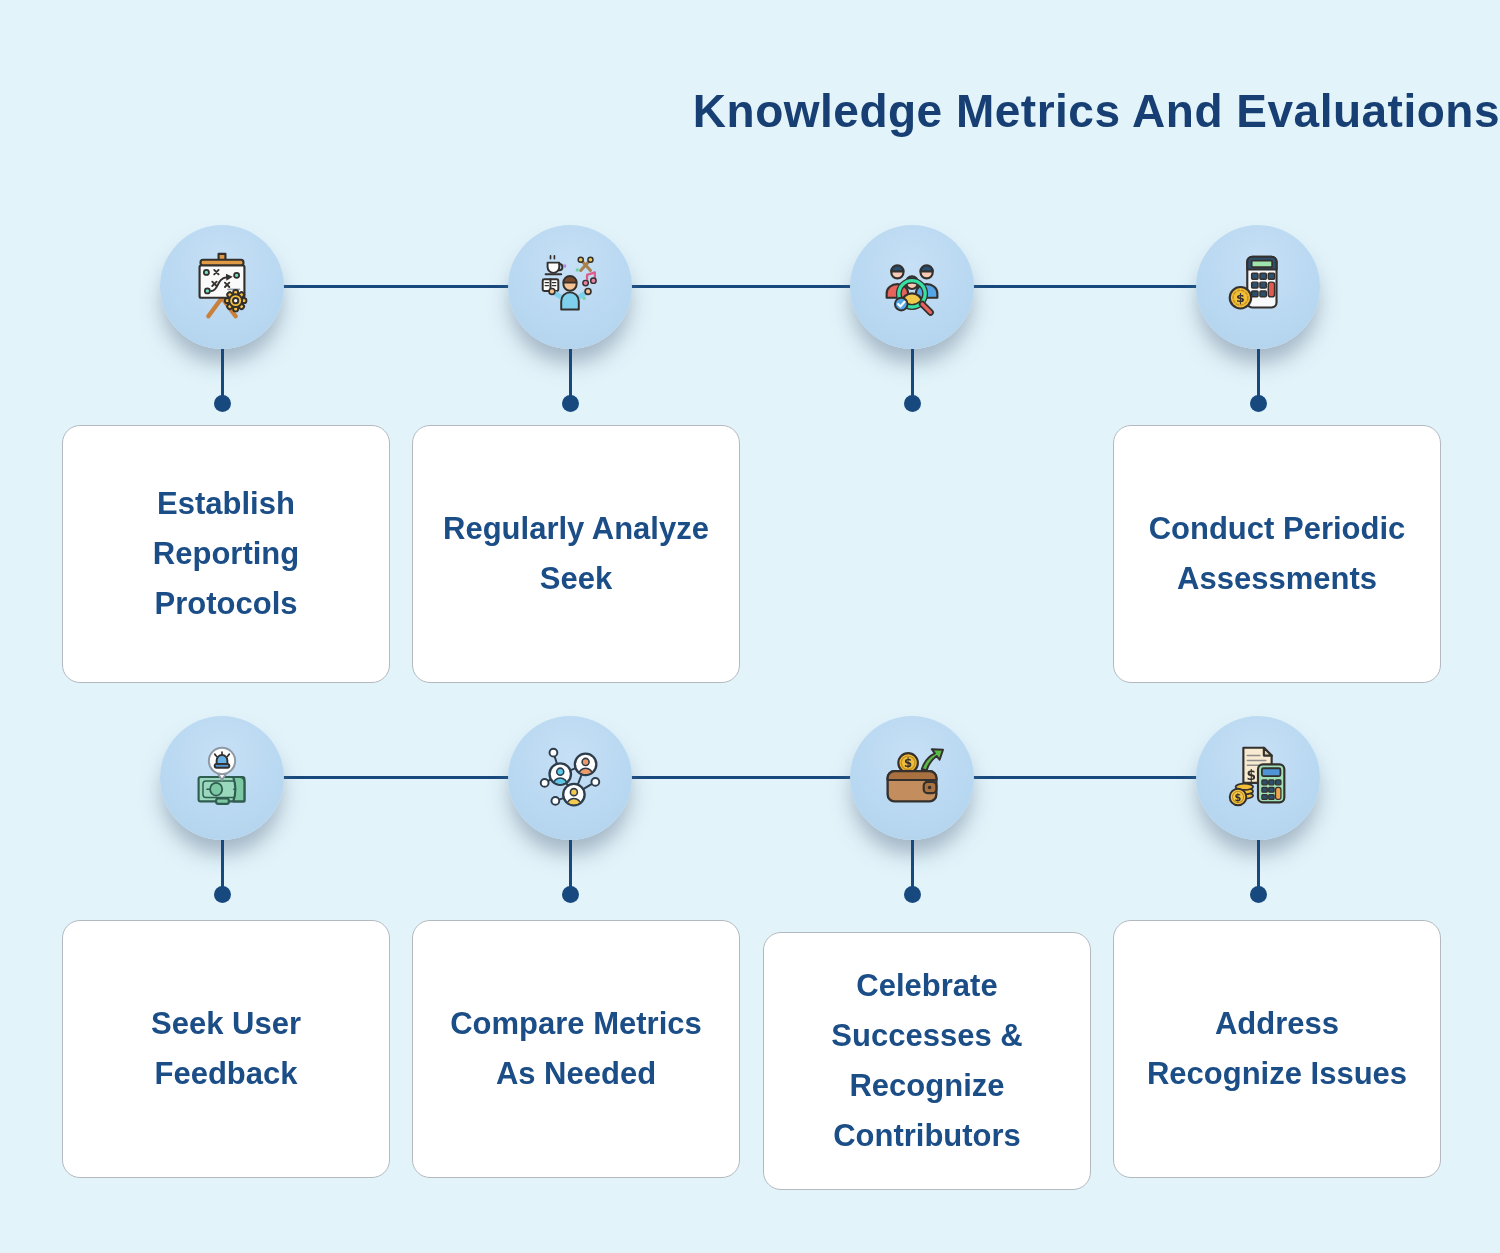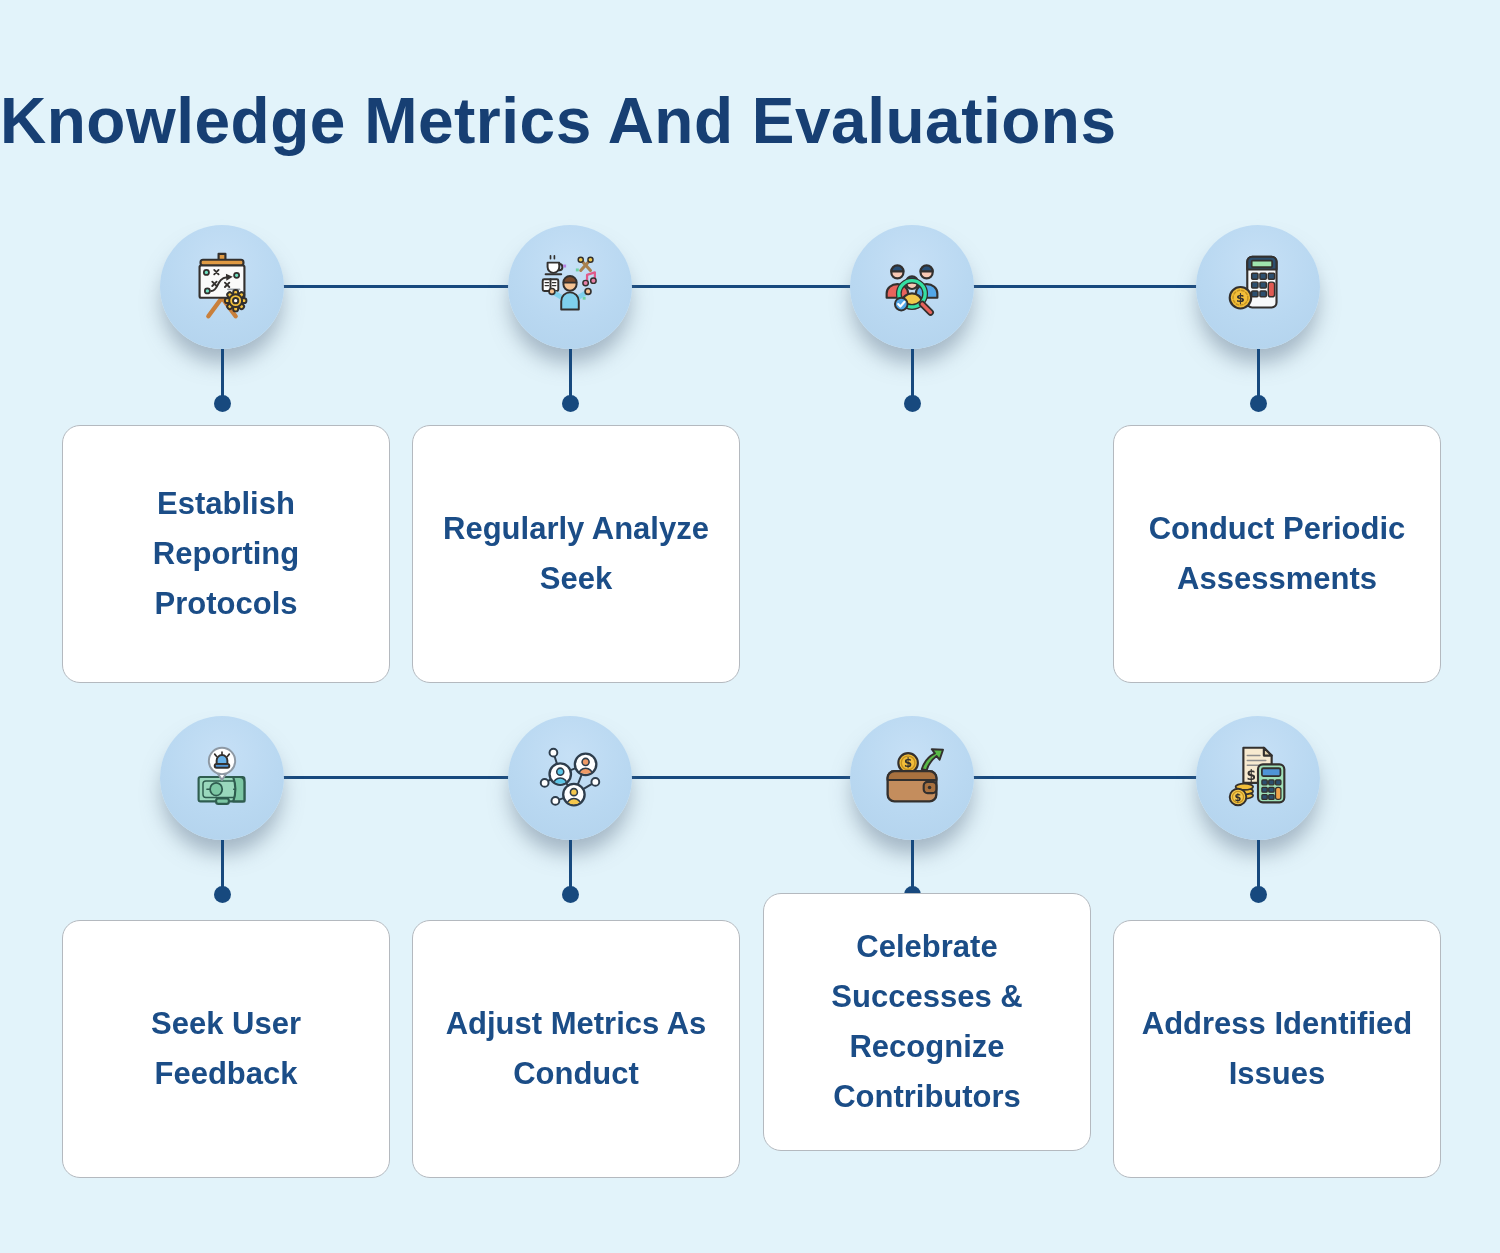--- a/index.html
+++ b/index.html
@@ -6,22 +6,22 @@
   body{
     width:1500px;height:1253px;
     background:#e2f3fa;
     font-family:"Liberation Sans", sans-serif;
     position:relative;
     overflow:hidden;
   }
   .canvas{position:absolute;inset:0;}
   .title{
     position:absolute;top:84px;left:0;width:1500px;
-    text-align:left;
-    font-size:64px;font-weight:700;letter-spacing:.5px;
+    text-align:right;
+    font-size:46px;font-weight:700;letter-spacing:.5px;
     color:#173f73;
   }
   .hline{position:absolute;left:222px;width:1036px;height:3px;background:#17497e;}
   .circle{
     position:absolute;width:124px;height:124px;border-radius:50%;
     background:radial-gradient(circle at 50% 32%, #c6e0f6 0%, #b9d8f1 55%, #b2d2ec 100%);
     box-shadow:0 16px 20px -2px rgba(104,124,146,.5);
     display:flex;align-items:center;justify-content:center;
   }
   .vline{position:absolute;width:3px;background:#17497e;}
@@ -228,40 +228,40 @@
         <ellipse cx="56" cy="36.5" rx="7" ry="6.5" clip-path="url(#nw-b)" fill="#ef9a66" stroke-width="1.6"></ellipse>
         <circle cx="44" cy="57" r="11" fill="#ffffff" stroke-width="2.4"></circle>
         <circle cx="44" cy="54.5" r="3.6" fill="#f5c84e" stroke-width="1.6"></circle>
         <ellipse cx="44" cy="67.5" rx="7" ry="6.5" clip-path="url(#nw-c)" fill="#f5c84e" stroke-width="1.6"></ellipse>
       </g>
     </svg>
   </div>
   <div class="vline" style="left:568.5px;top:840px;height:48px"></div>
   <div class="dot" style="left:561.5px;top:886px"></div>
   <div class="card" style="left:412px;top:920px">
-    <div class="card-label">Adjust Metrics As Conduct</div>
+    <div class="card-label">Compare Metrics As Needed</div>
   </div>
 
   <div class="circle" style="left:850px;top:716px">
     <svg width="78" height="78" viewBox="0 0 80 80">
       <g stroke="#33302e" stroke-width="2.2" stroke-linejoin="round" stroke-linecap="round">
         <path d="M50 31 C53 21.5 59 17 63.5 14.8 l-3.2 -4.3 11.5 0.5 -3.5 10.3 -3 -3.8 c-4.5 3.3 -8.3 7.5 -10.3 14.5 z" fill="#58b947" stroke-width="2"></path>
         <circle cx="36" cy="24.5" r="10" fill="#f2be3a"></circle>
         <circle cx="36" cy="24.5" r="7" fill="none" stroke="#c5921f" stroke-width="1.4"></circle>
         <text x="36" y="29" font-size="12" font-weight="bold" text-anchor="middle" fill="#33302e" stroke="none">$</text>
         <rect x="15" y="33" width="50" height="31" rx="7" fill="#c48d5d" stroke-width="2.4"></rect>
         <path d="M15 42 v-2 a7 7 0 0 1 7 -7 h36 a7 7 0 0 1 7 7 v2 z" fill="#a8713f" stroke-width="2.2"></path>
         <rect x="52" y="44" width="13" height="11.5" rx="4" fill="#a8713f" stroke-width="2.2"></rect>
         <circle cx="58" cy="49.7" r="1.8" fill="#33302e" stroke="none"></circle>
       </g>
     </svg>
   </div>
   <div class="vline" style="left:910.5px;top:840px;height:48px"></div>
   <div class="dot" style="left:903.5px;top:886px"></div>
-  <div class="card" style="left:763px;top:893px">
+  <div class="card" style="left:763px;top:932px">
     <div class="card-label">Celebrate Successes &amp; Recognize Contributors</div>
   </div>
 
   <div class="circle" style="left:1196px;top:716px">
     <svg width="78" height="78" viewBox="0 0 80 80">
       <g stroke="#33302e" stroke-width="2.2" stroke-linejoin="round" stroke-linecap="round">
         <path d="M25 9 h21 l8 8 v28 h-29 z" fill="#f7ead0"></path>
         <path d="M46 9 v8 h8 z" fill="#e5d3ac"></path>
         <path d="M29 17 h13 M29 22 h19 M29 27 h19" stroke="#8d8d8d" stroke-width="1.5"></path>
         <text x="33" y="42" font-size="14" font-weight="bold" text-anchor="middle" fill="#33302e" stroke="none">$</text>
@@ -285,16 +285,16 @@
           <circle cx="19.5" cy="59.5" r="8.5" fill="#f6c94d" stroke-width="2"></circle>
           <circle cx="19.5" cy="59.5" r="5.7" fill="none" stroke="#c5921f" stroke-width="1.3"></circle>
           <text x="19.5" y="63.2" font-size="10" font-weight="bold" text-anchor="middle" fill="#33302e" stroke="none">$</text>
         </g>
       </g>
     </svg>
   </div>
   <div class="vline" style="left:1256.5px;top:840px;height:48px"></div>
   <div class="dot" style="left:1249.5px;top:886px"></div>
   <div class="card" style="left:1113px;top:920px">
-    <div class="card-label">Address Identified Issues</div>
+    <div class="card-label">Address Recognize Issues</div>
   </div>
 
 </div>
 
 </body></html>

